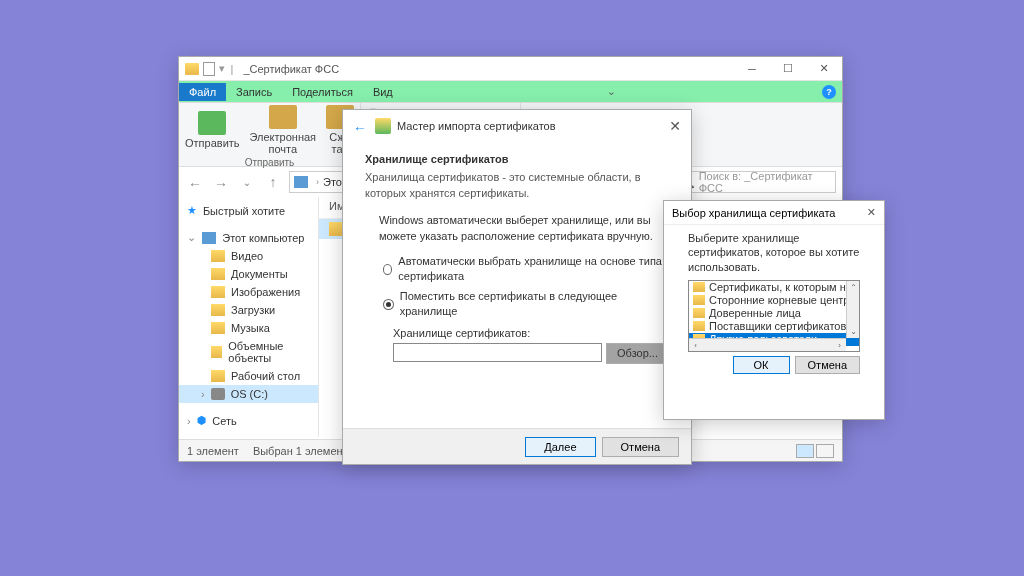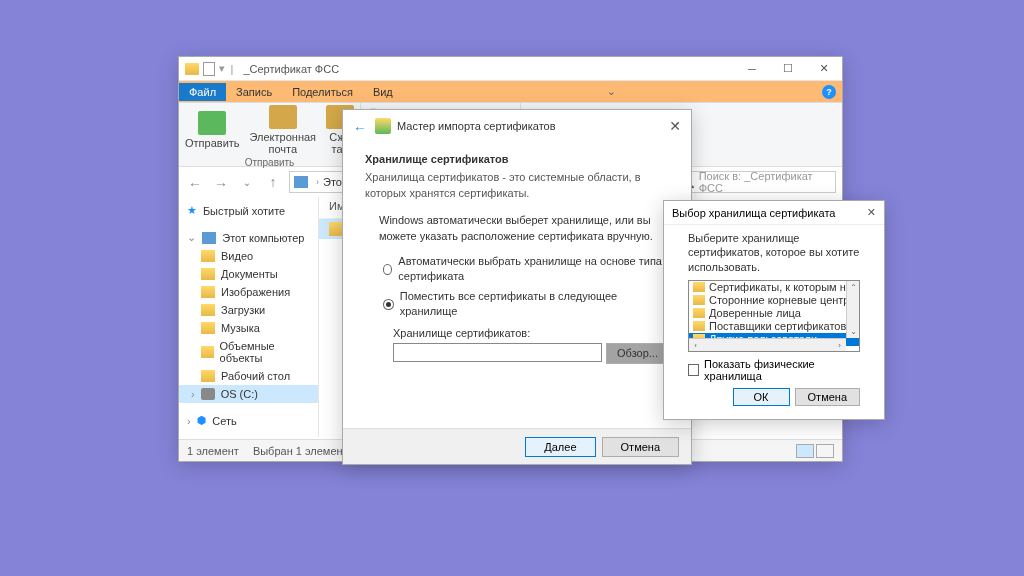--- a/index.html
+++ b/index.html
@@ -6,21 +6,21 @@
 body{background:#8583d8;width:1024px;height:576px;position:relative;overflow:hidden;}
 .window{position:absolute;background:#fff;border:1px solid #aaa;box-shadow:0 4px 20px rgba(0,0,0,.2);}
 .explorer{left:178px;top:56px;width:665px;height:406px;}
 .titlebar{display:flex;align-items:center;height:24px;background:#fff;border-bottom:1px solid #e5e5e5;}
 .titlebar-icons{display:flex;align-items:center;gap:4px;padding:0 6px;}
 .folder-icon{width:14px;height:12px;background:linear-gradient(#ffd969,#e8b84a);border-radius:1px;}
 .file-icon{width:12px;height:14px;background:#fff;border:1px solid #999;}
 .title-text{flex:1;color:#555;font-size:11px;padding-left:4px;}
 .window-controls{display:flex;}
 .win-btn{width:36px;height:24px;display:flex;align-items:center;justify-content:center;color:#555;font-size:11px;}
-.tabs{display:flex;align-items:center;height:22px;background:#fdba74;border-bottom:1px solid #ddd;}
+.tabs{display:flex;align-items:center;height:22px;background:#86efac;border-bottom:1px solid #ddd;}
 .tab{padding:3px 10px;font-size:11px;color:#333;}
 .tab.active{background:#1979ca;color:#fff;}
 .help-circle{margin-left:auto;margin-right:6px;width:14px;height:14px;border-radius:50%;background:#1e90ff;color:#fff;display:flex;align-items:center;justify-content:center;font-size:9px;font-weight:bold;}
 .ribbon{display:flex;height:64px;background:#f5f6f7;border-bottom:1px solid #ddd;}
 .ribbon-group{display:flex;flex-direction:column;padding:2px 6px;border-right:1px solid #e0e0e0;}
 .ribbon-btns{display:flex;gap:10px;flex:1;}
 .ribbon-btn{display:flex;flex-direction:column;align-items:center;justify-content:center;font-size:10px;color:#444;text-align:center;line-height:1.1;}
 .ribbon-btn-icon{width:28px;height:24px;background:#5cb85c;border-radius:2px;margin-bottom:2px;}
 .ribbon-btn-icon.mail{background:#d4a84a;}
 .ribbon-btn-icon.zip{background:#d4a84a;}
@@ -35,21 +35,21 @@
 .nav-row{display:flex;align-items:center;height:30px;padding:0 6px;gap:6px;}
 .nav-arrow{width:20px;height:20px;display:flex;align-items:center;justify-content:center;color:#888;font-size:14px;}
 .breadcrumb{flex:1;display:flex;align-items:center;height:22px;border:1px solid #ccc;padding:0 4px;font-size:11px;color:#333;}
 .breadcrumb .chev{color:#888;margin:0 4px;font-size:9px;}
 .pc-icon{width:14px;height:12px;background:#5b9bd5;margin-right:4px;}
 .search-box{width:160px;height:22px;border:1px solid #ccc;padding:0 4px;display:flex;align-items:center;color:#999;font-size:11px;}
 .content{display:flex;height:calc(100% - 164px);}
 .sidebar{width:140px;border-right:1px solid #e5e5e5;overflow:hidden;padding-top:4px;}
 .sb-item{display:flex;align-items:center;gap:6px;padding:3px 8px;font-size:11px;color:#333;}
 .sb-item.section{color:#333;}
-.sb-item.indent{padding-left:22px;}
+.sb-item.indent{padding-left:32px;}
 .star{color:#1e90ff;}
 .sb-icon{width:14px;height:12px;background:#5b9bd5;}
 .sb-icon.folder{background:linear-gradient(#ffd969,#e8b84a);}
 .sb-icon.disk{background:#888;border-radius:2px;}
 .sb-item.selected{background:#cce8ff;}
 .net-icon{color:#1e90ff;}
 .main-area{flex:1;}
 .col-header{height:22px;border-bottom:1px solid #eee;padding:3px 10px;font-size:11px;color:#555;}
 .file-row{display:flex;align-items:center;gap:6px;padding:3px 10px;background:#cce8ff;font-size:11px;}
 .cert-icon{width:14px;height:14px;background:linear-gradient(#ffd969,#e8b84a);}
@@ -315,22 +315,18 @@
         </div>
       <div class="tree-scroll">
         <div class="tree-arrow" style="top:0">⌃</div>
         <div class="tree-arrow" style="bottom:0">⌄</div>
       </div>
       <div class="tree-hscroll">
         <div class="tree-arrow" style="left:0">‹</div>
         <div class="tree-arrow" style="right:0">›</div>
       </div>
     </div>
-    <div class="check-row">
-      <div class="checkbox"></div>
-      <span>Показать физические хранилища</span>
-    </div>
     <div class="sel-btns">
       <div class="btn primary" style="padding:2px 20px">ОК</div>
       <div class="btn" style="padding:2px 12px">Отмена</div>
     </div>
   </div>
 </div>
 
 </body></html>

